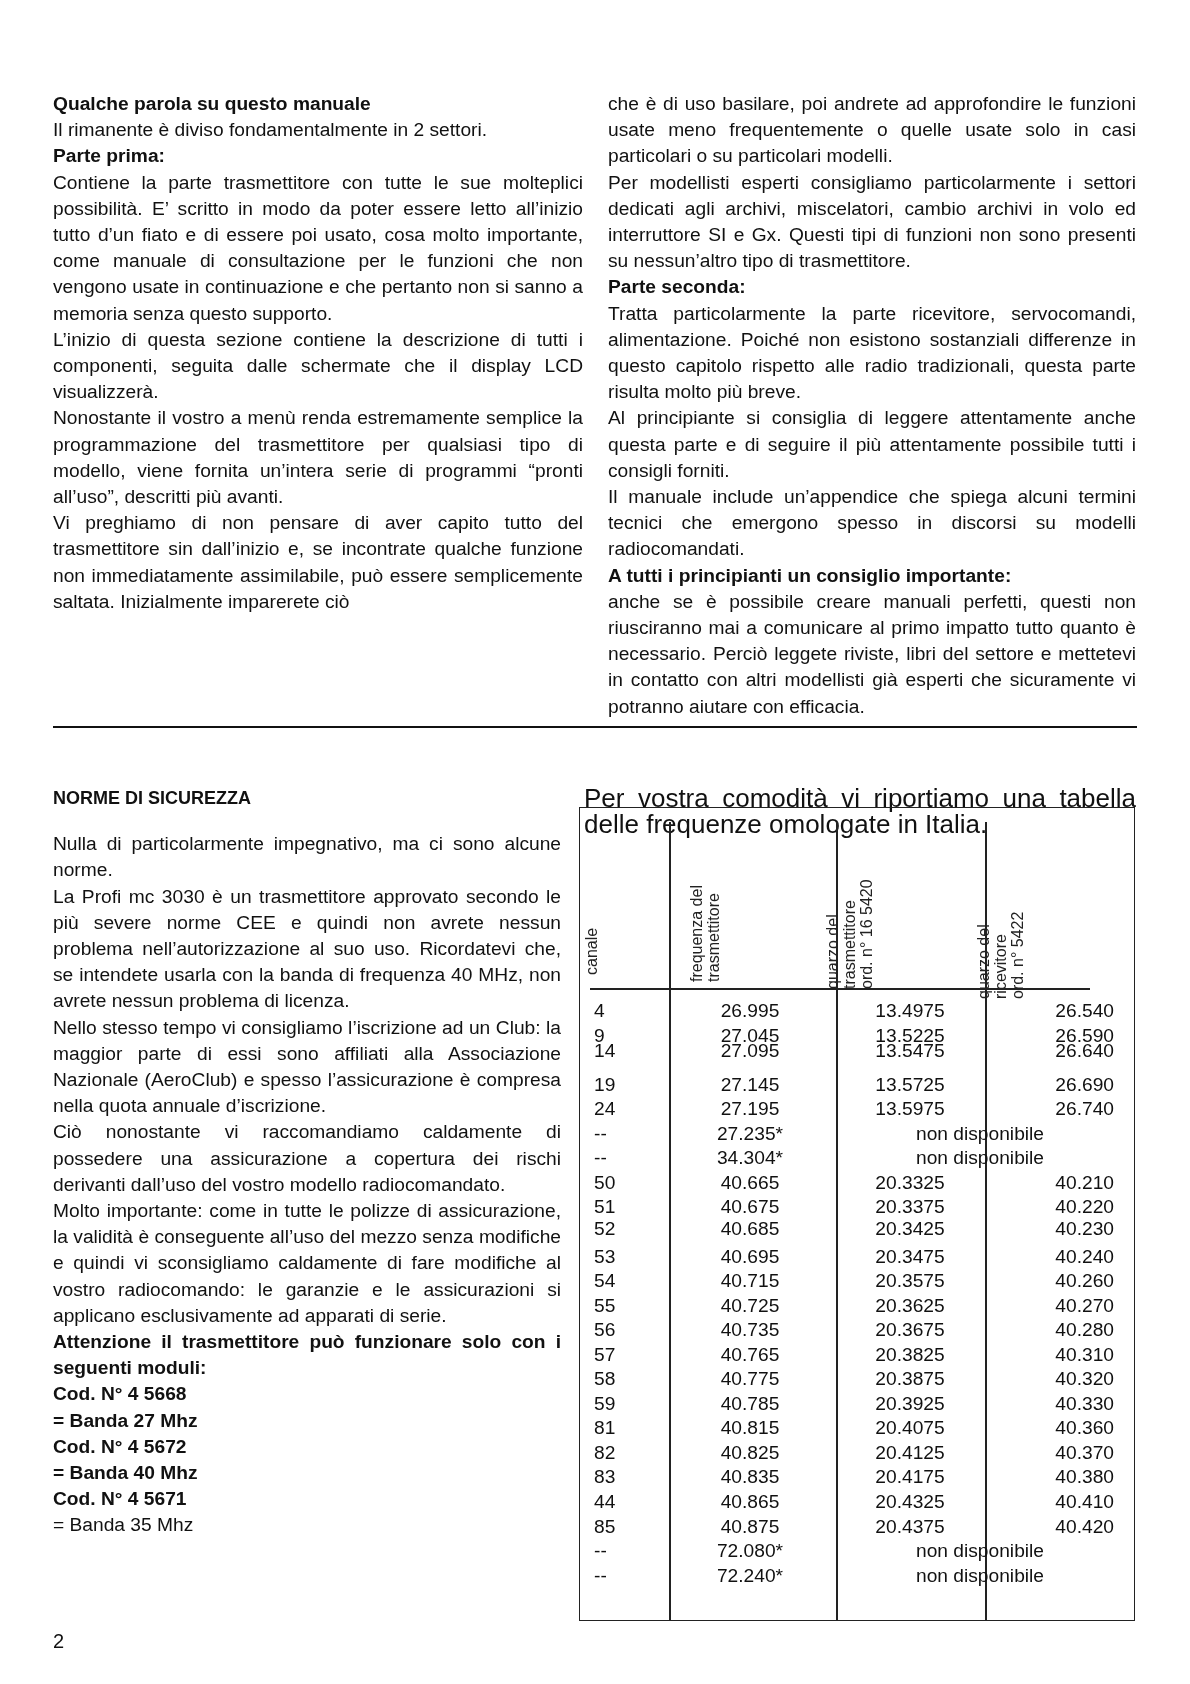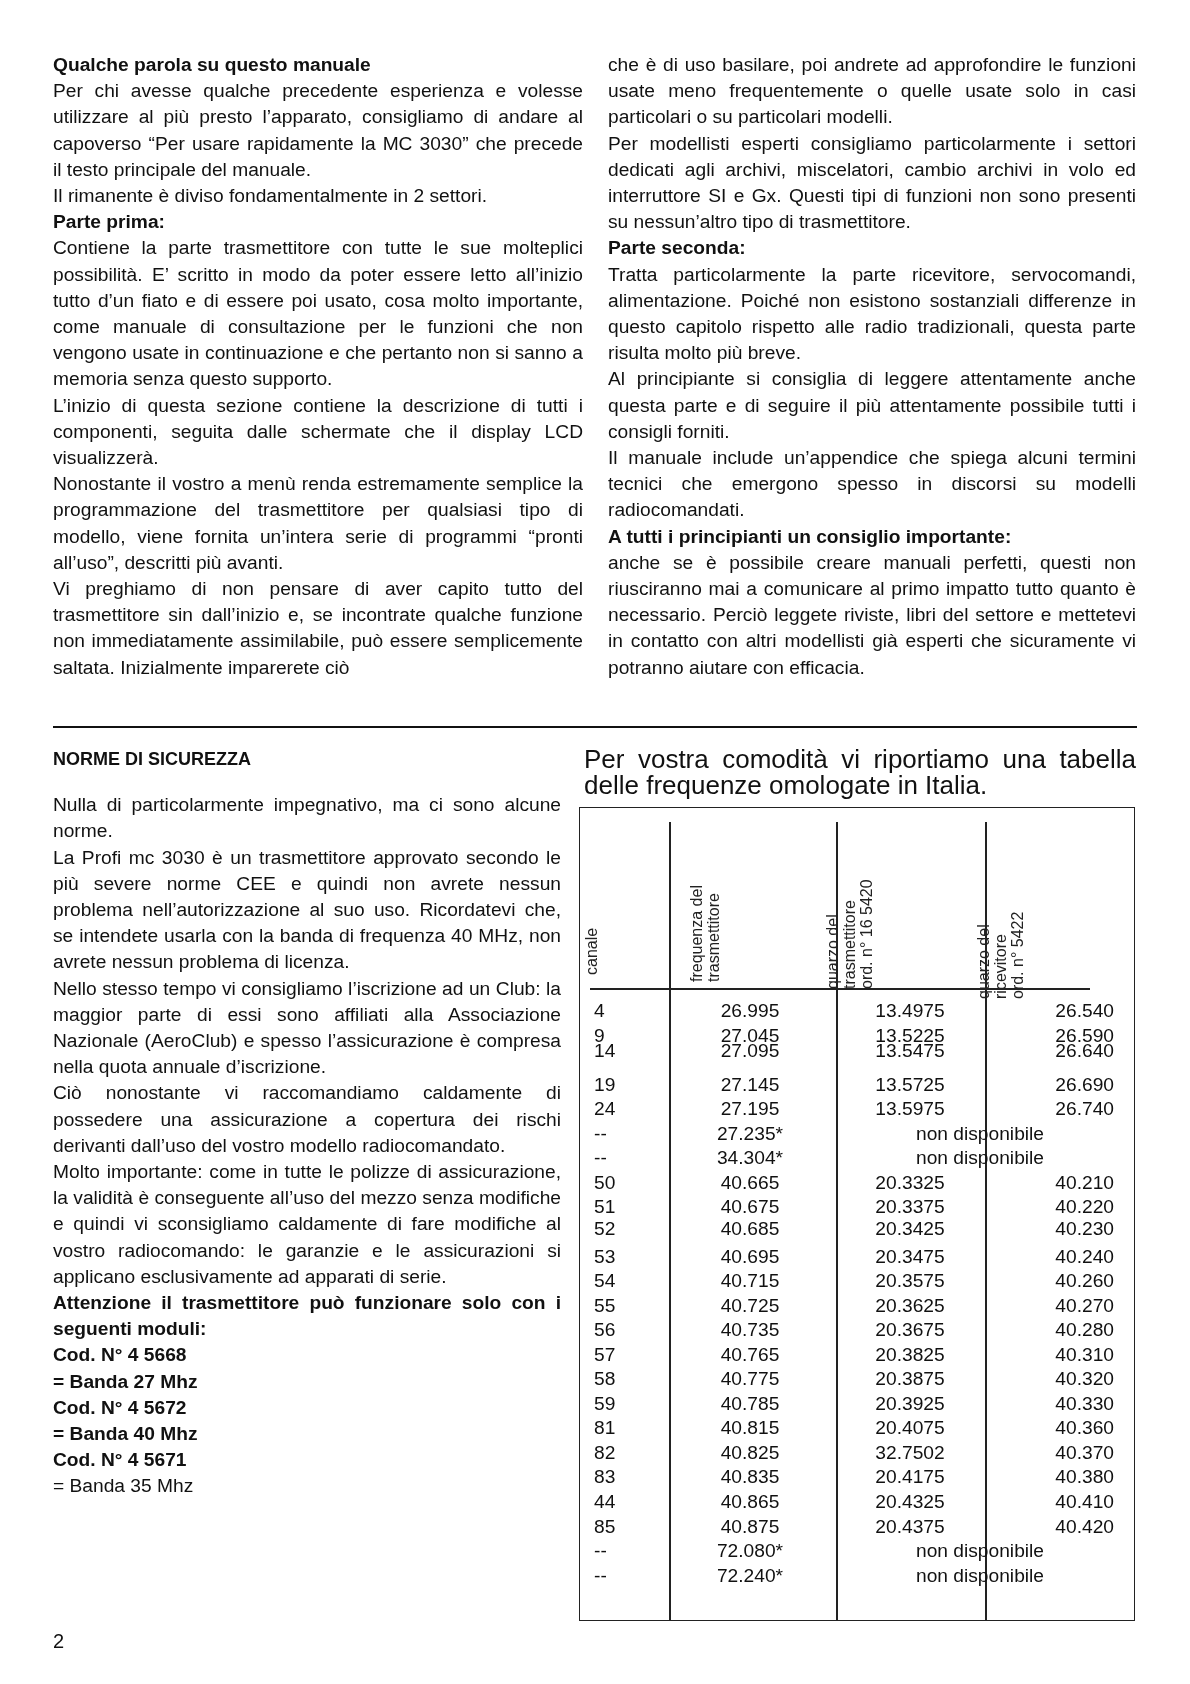--- a/index.html
+++ b/index.html
@@ -1,18 +1,18 @@
 <!DOCTYPE html>
 <html><head>
 <meta charset="utf-8">
 <style>
   html, body { margin:0; padding:0; background:#ffffff; }
   body { width:1190px; height:1684px; position:relative; overflow:hidden;
          font-family:"Liberation Sans", sans-serif; color:#111; }
-  .col { position:absolute; font-size:19.2px; line-height:26.2px; text-align:justify; }
+  .col { position:absolute; font-size:19.2px; line-height:26.2px; text-align:justify;margin-top:39px; }
   .col p { margin:0; }
   .col .h { font-weight:bold; text-align:left; }
   .col .nj { text-align:left; }
   #col-left-top { left:53px; top:52px; width:530px; }
   #col-right-top { left:608px; top:52px; width:528px; }
   #rule { position:absolute; left:53px; top:726px; width:1084px; height:2px; background:#111; }
   #col-left-bottom { left:53px; top:746px; width:508px; }
   #col-left-bottom .title { font-weight:bold; font-size:18px; margin-bottom:20px; }
   #col-right-bottom { left:584px; top:746px; width:552px; }
   #table-intro { font-size:26px; line-height:26px; text-align:justify; }
@@ -30,21 +30,20 @@
   .c2 { left:275px; width:110px; text-align:center; }
   .c3 { right:22px; text-align:right; }
   .c23 { left:250px; width:300px; text-align:center; }
   #page-number { position:absolute; left:53px; top:1630px; font-size:20px; }
 </style>
 </head>
 <body>
 
 <div id="col-left-top" class="col">
   <p class="h">Qualche parola su questo manuale</p>
-  <p>Per chi avesse qualche precedente esperienza e volesse utilizzare al più presto l’apparato, consigliamo di andare al capoverso “Per usare rapidamente la MC 3030” che precede il testo principale del manuale.</p>
   <p class="nj">Il rimanente è diviso fondamentalmente in 2 settori.</p>
   <p class="h">Parte prima:</p>
   <p>Contiene la parte trasmettitore con tutte le sue molteplici possibilità. E’ scritto in modo da poter essere letto all’inizio tutto d’un fiato e di essere poi usato, cosa molto importante, come manuale di consultazione per le funzioni che non vengono usate in continuazione e che pertanto non si sanno a memoria senza questo supporto.</p>
   <p>L’inizio di questa sezione contiene la descrizione di tutti i componenti, seguita dalle schermate che il display LCD visualizzerà.</p>
   <p>Nonostante il vostro a menù renda estremamente semplice la programmazione del trasmettitore per qualsiasi tipo di modello, viene fornita un’intera serie di programmi “pronti all’uso”, descritti più avanti.</p>
   <p id="p-split">Vi preghiamo di non pensare di aver capito tutto del trasmettitore sin dall’inizio e, se incontrate qualche funzione non immediatamente assimilabile, può essere semplicemente saltata. Inizialmente imparerete ciò</p>
 </div>
 
 <div id="col-right-top" class="col">
   <p id="p-split-cont">che è di uso basilare, poi andrete ad approfondire le funzioni usate meno frequentemente o quelle usate solo in casi particolari o su particolari modelli.</p>
@@ -206,21 +205,21 @@
       </div>
       <div class="row" style="top: 607.35px;">
         <span class="c0">81</span>
         <span class="c1">40.815</span>
         <span class="c2">20.4075</span>
         <span class="c3">40.360</span>
       </div>
       <div class="row" style="top: 631.9px;">
         <span class="c0">82</span>
         <span class="c1">40.825</span>
-        <span class="c2">32.7502</span>
+        <span class="c2">20.4125</span>
         <span class="c3">40.370</span>
       </div>
       <div class="row" style="top: 656.45px;">
         <span class="c0">83</span>
         <span class="c1">40.835</span>
         <span class="c2">20.4175</span>
         <span class="c3">40.380</span>
       </div>
       <div class="row" style="top: 681px;">
         <span class="c0">44</span>

